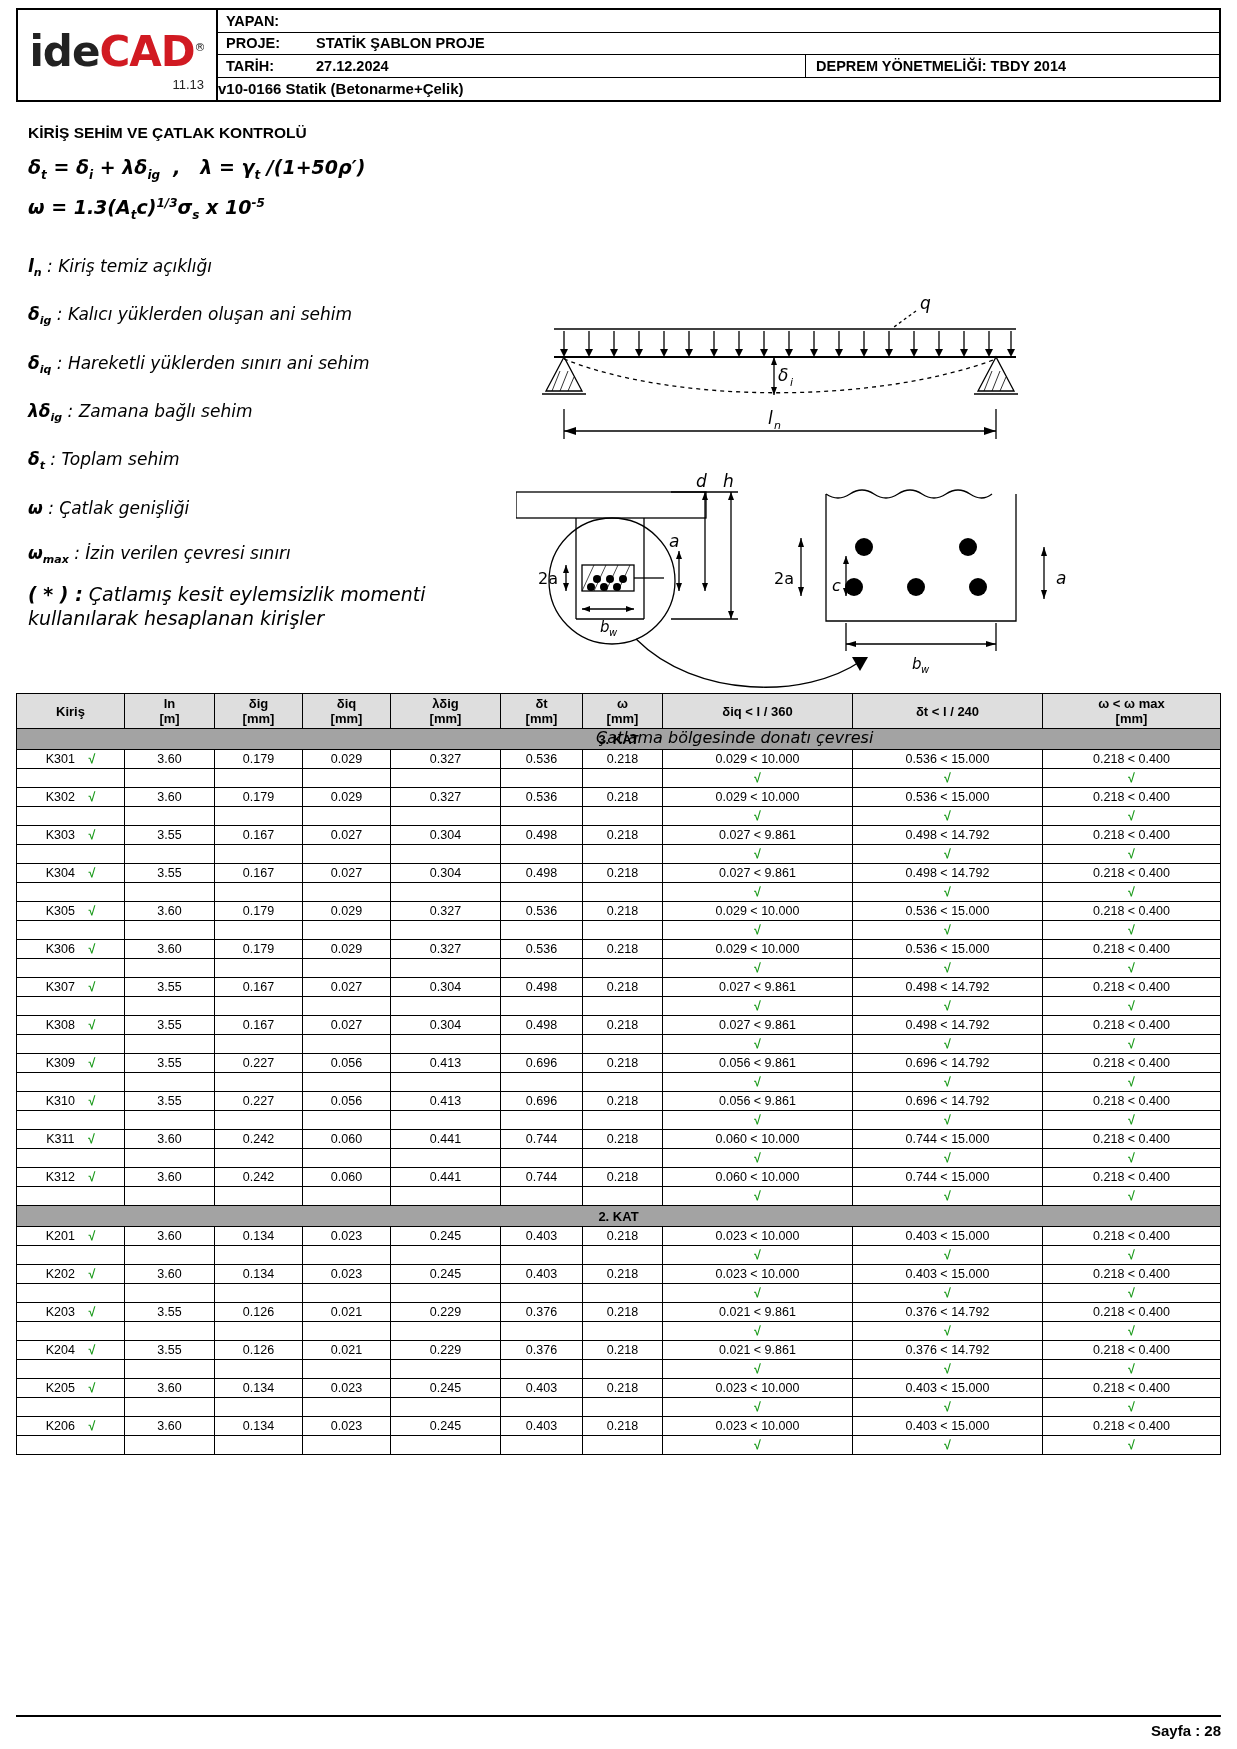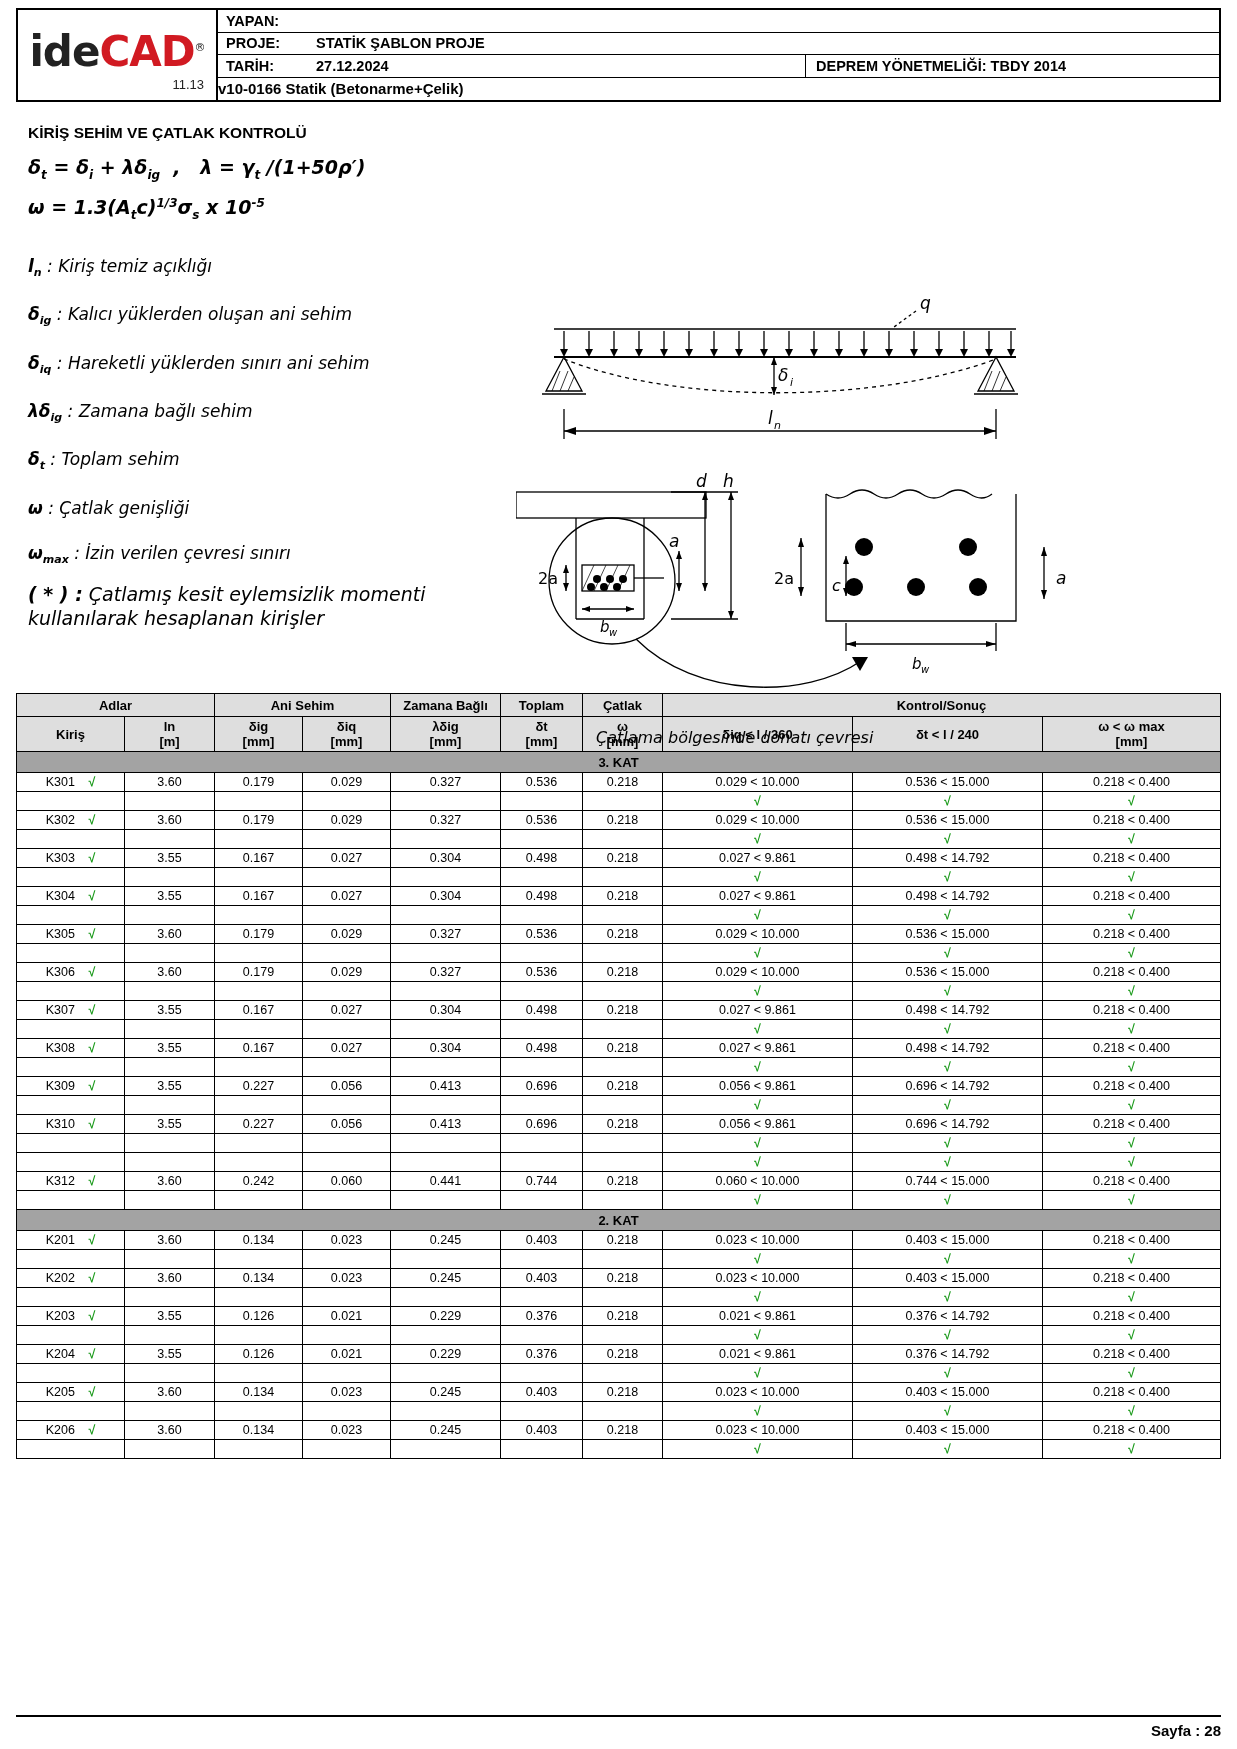--- a/index.html
+++ b/index.html
@@ -405,28 +405,20 @@
           <text x="405" y="374" font-size="10">w</text>
         </g>
       </svg>
     </div>
     <div class="diagram-caption">Çatlama bölgesinde donatı çevresi</div>
   </div>
 
   <table class="main">
     <thead>
       <tr>
-        <th colspan="2">Adlar</th>
-        <th colspan="2">Ani Sehim</th>
-        <th>Zamana Bağlı</th>
-        <th>Toplam</th>
-        <th>Çatlak</th>
-        <th colspan="3">Kontrol/Sonuç</th>
-      </tr>
-      <tr>
         <th style="width:108px"><span>Kiriş</span></th>
         <th style="width:90px"><span>ln</span><br><span>[m]</span></th>
         <th style="width:88px"><span>δig</span><br><span>[mm]</span></th>
         <th style="width:88px"><span>δiq</span><br><span>[mm]</span></th>
         <th style="width:110px"><span>λδig</span><br><span>[mm]</span></th>
         <th style="width:82px"><span>δt</span><br><span>[mm]</span></th>
         <th style="width:80px"><span>ω</span><br><span>[mm]</span></th>
         <th style="width:190px"><span>δiq &lt; l / 360</span></th>
         <th style="width:190px"><span>δt &lt; l / 240</span></th>
         <th><span>ω &lt; ω max</span><br><span>[mm]</span></th>
@@ -669,20 +661,32 @@
           <td></td>
           <td></td>
           <td></td>
           <td></td>
           <td></td>
           <td></td>
           <td><span class="tick">√</span></td>
           <td><span class="tick">√</span></td>
           <td><span class="tick">√</span></td>
         </tr>
+        <tr class="data-row">
+          <td class="nb name-cell">K311 <span class="tick">√</span></td>
+          <td class="nb">3.60</td>
+          <td class="nb">0.242</td>
+          <td class="nb">0.060</td>
+          <td class="nb">0.441</td>
+          <td class="nb">0.744</td>
+          <td class="nb">0.218</td>
+          <td class="nb">0.060  &lt;  10.000</td>
+          <td class="nb">0.744  &lt;  15.000</td>
+          <td class="nb">0.218  &lt;  0.400</td>
+        </tr>
         <tr class="chk-row">
           <td></td>
           <td></td>
           <td></td>
           <td></td>
           <td></td>
           <td></td>
           <td></td>
           <td><span class="tick">√</span></td>
           <td><span class="tick">√</span></td>

